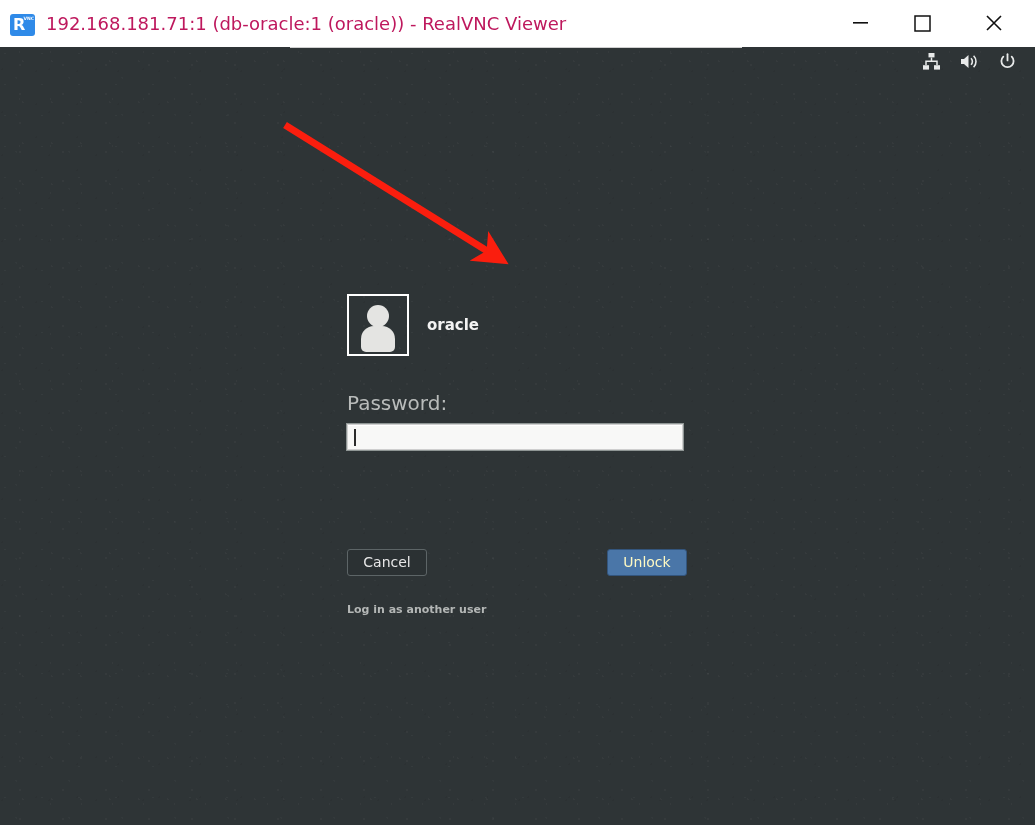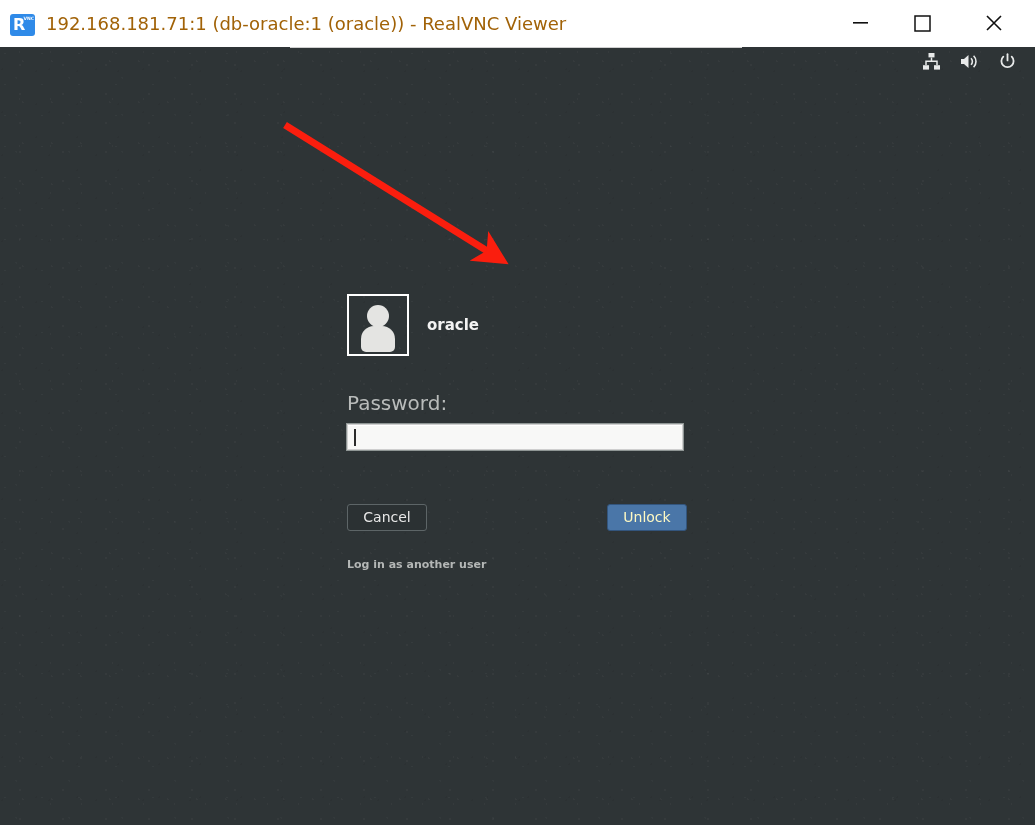--- a/index.html
+++ b/index.html
@@ -64,21 +64,21 @@
     line-height: 5.2px;
     letter-spacing: 0;
     text-align: center;
   }
   #window-title {
     position: absolute;
     left: 46px;
     top: 13px;
     font-family: "DejaVu Sans", sans-serif;
     font-size: 18px;
-    color: #a16207;
+    color: #be185d;
     white-space: nowrap;
   }
 
   .win-btn {
     position: absolute;
     top: 0;
     width: 46px;
     height: 46px;
     background: transparent;
     border: none;
@@ -234,21 +234,21 @@
     outline: none;
     background: transparent;
     font-family: "DejaVu Sans", sans-serif;
     font-size: 14px;
     color: #1a1a1a;
     padding: 0;
   }
 
   #button-row {
     position: relative;
-    margin-top: 54px;
+    margin-top: 99px;
     height: 28px;
   }
   .dlg-btn {
     position: absolute;
     top: 0;
     height: 27px;
     box-sizing: border-box;
     font-family: "DejaVu Sans", sans-serif;
     font-size: 14px;
     border-radius: 3px;

